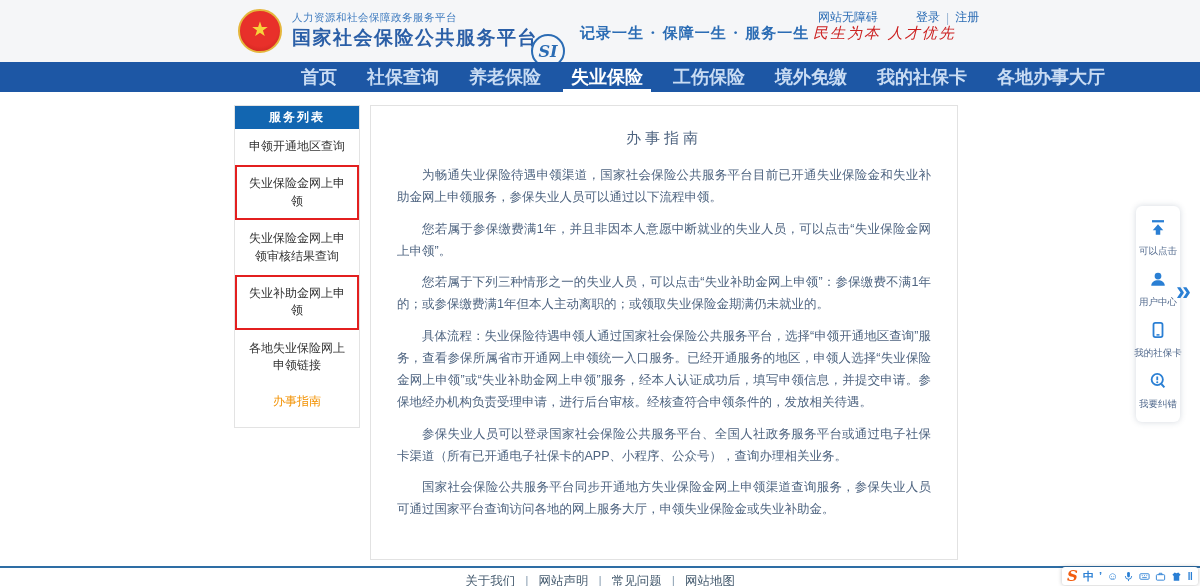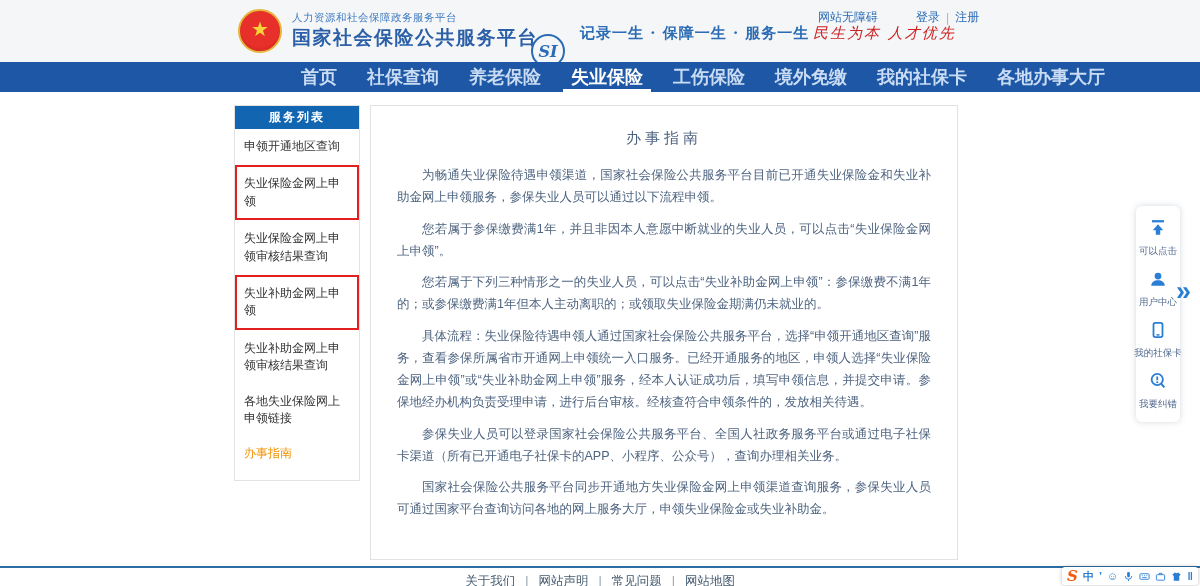--- a/index.html
+++ b/index.html
@@ -41,21 +41,21 @@
   
   .nav { position:absolute; left:0; top:62px; width:1200px; height:30px; background:#1d57a5;
          display:flex; align-items:stretch; padding-left:286px; }
   .nav-item { position:relative; display:flex; align-items:center; padding:0 15px;
               font-size:18px; font-weight:bold; color:#c9dcf3; text-decoration:none; cursor:pointer; }
   .nav-item.active { color:#ffffff; }
   .nav-item.active::after { content:""; position:absolute; left:7px; right:7px; bottom:0; height:3px; background:#ffffff; }
 
   
   .sidebar { position:absolute; left:234px; top:105px; width:126px; background:#fff;
-             border:1px solid #e3e3e3; padding-bottom:8px; }
+             border:1px solid #e3e3e3; padding-bottom:8px;text-align:center; }
   .sidebar-header { height:23px; background:#1266b1; color:#fff; font-size:12px; font-weight:bold;
                     display:flex; align-items:center; justify-content:center; letter-spacing:2px; }
   .side-item { display:block; padding:9px 9px; font-size:12px; line-height:1.45; color:#333;
                text-decoration:none; cursor:pointer; }
   .annot-box { border:2px solid #e31f1f; margin:1px 0; }
   .annot-box .side-item { padding:8px 7px; }
   .side-item.guide { color:#f29100; }
 
   
   .content { position:absolute; left:370px; top:105px; width:588px; height:455px;
@@ -128,21 +128,20 @@
   <div class="sidebar">
     <div class="sidebar-header">服务列表</div>
     <a class="side-item">申领开通地区查询</a>
     <div class="annot-box">
       <a class="side-item">失业保险金网上申领</a>
     </div>
     <a class="side-item">失业保险金网上申领审核结果查询</a>
     <div class="annot-box">
       <a class="side-item">失业补助金网上申领</a>
     </div>
-    <a class="side-item">失业补助金网上申领审核结果查询</a>
     <a class="side-item">各地失业保险网上申领链接</a>
     <a class="side-item guide">办事指南</a>
   </div>
 
   <div class="content">
     <div class="content-title">办事指南</div>
     <p>为畅通失业保险待遇申领渠道，国家社会保险公共服务平台目前已开通失业保险金和失业补助金网上申领服务，参保失业人员可以通过以下流程申领。</p>
     <p>您若属于参保缴费满1年，并且非因本人意愿中断就业的失业人员，可以点击“失业保险金网上申领”。</p>
     <p>您若属于下列三种情形之一的失业人员，可以点击“失业补助金网上申领”：参保缴费不满1年的；或参保缴费满1年但本人主动离职的；或领取失业保险金期满仍未就业的。</p>
     <p>具体流程：失业保险待遇申领人通过国家社会保险公共服务平台，选择“申领开通地区查询”服务，查看参保所属省市开通网上申领统一入口服务。已经开通服务的地区，申领人选择“失业保险金网上申领”或“失业补助金网上申领”服务，经本人认证成功后，填写申领信息，并提交申请。参保地经办机构负责受理申请，进行后台审核。经核查符合申领条件的，发放相关待遇。</p>

